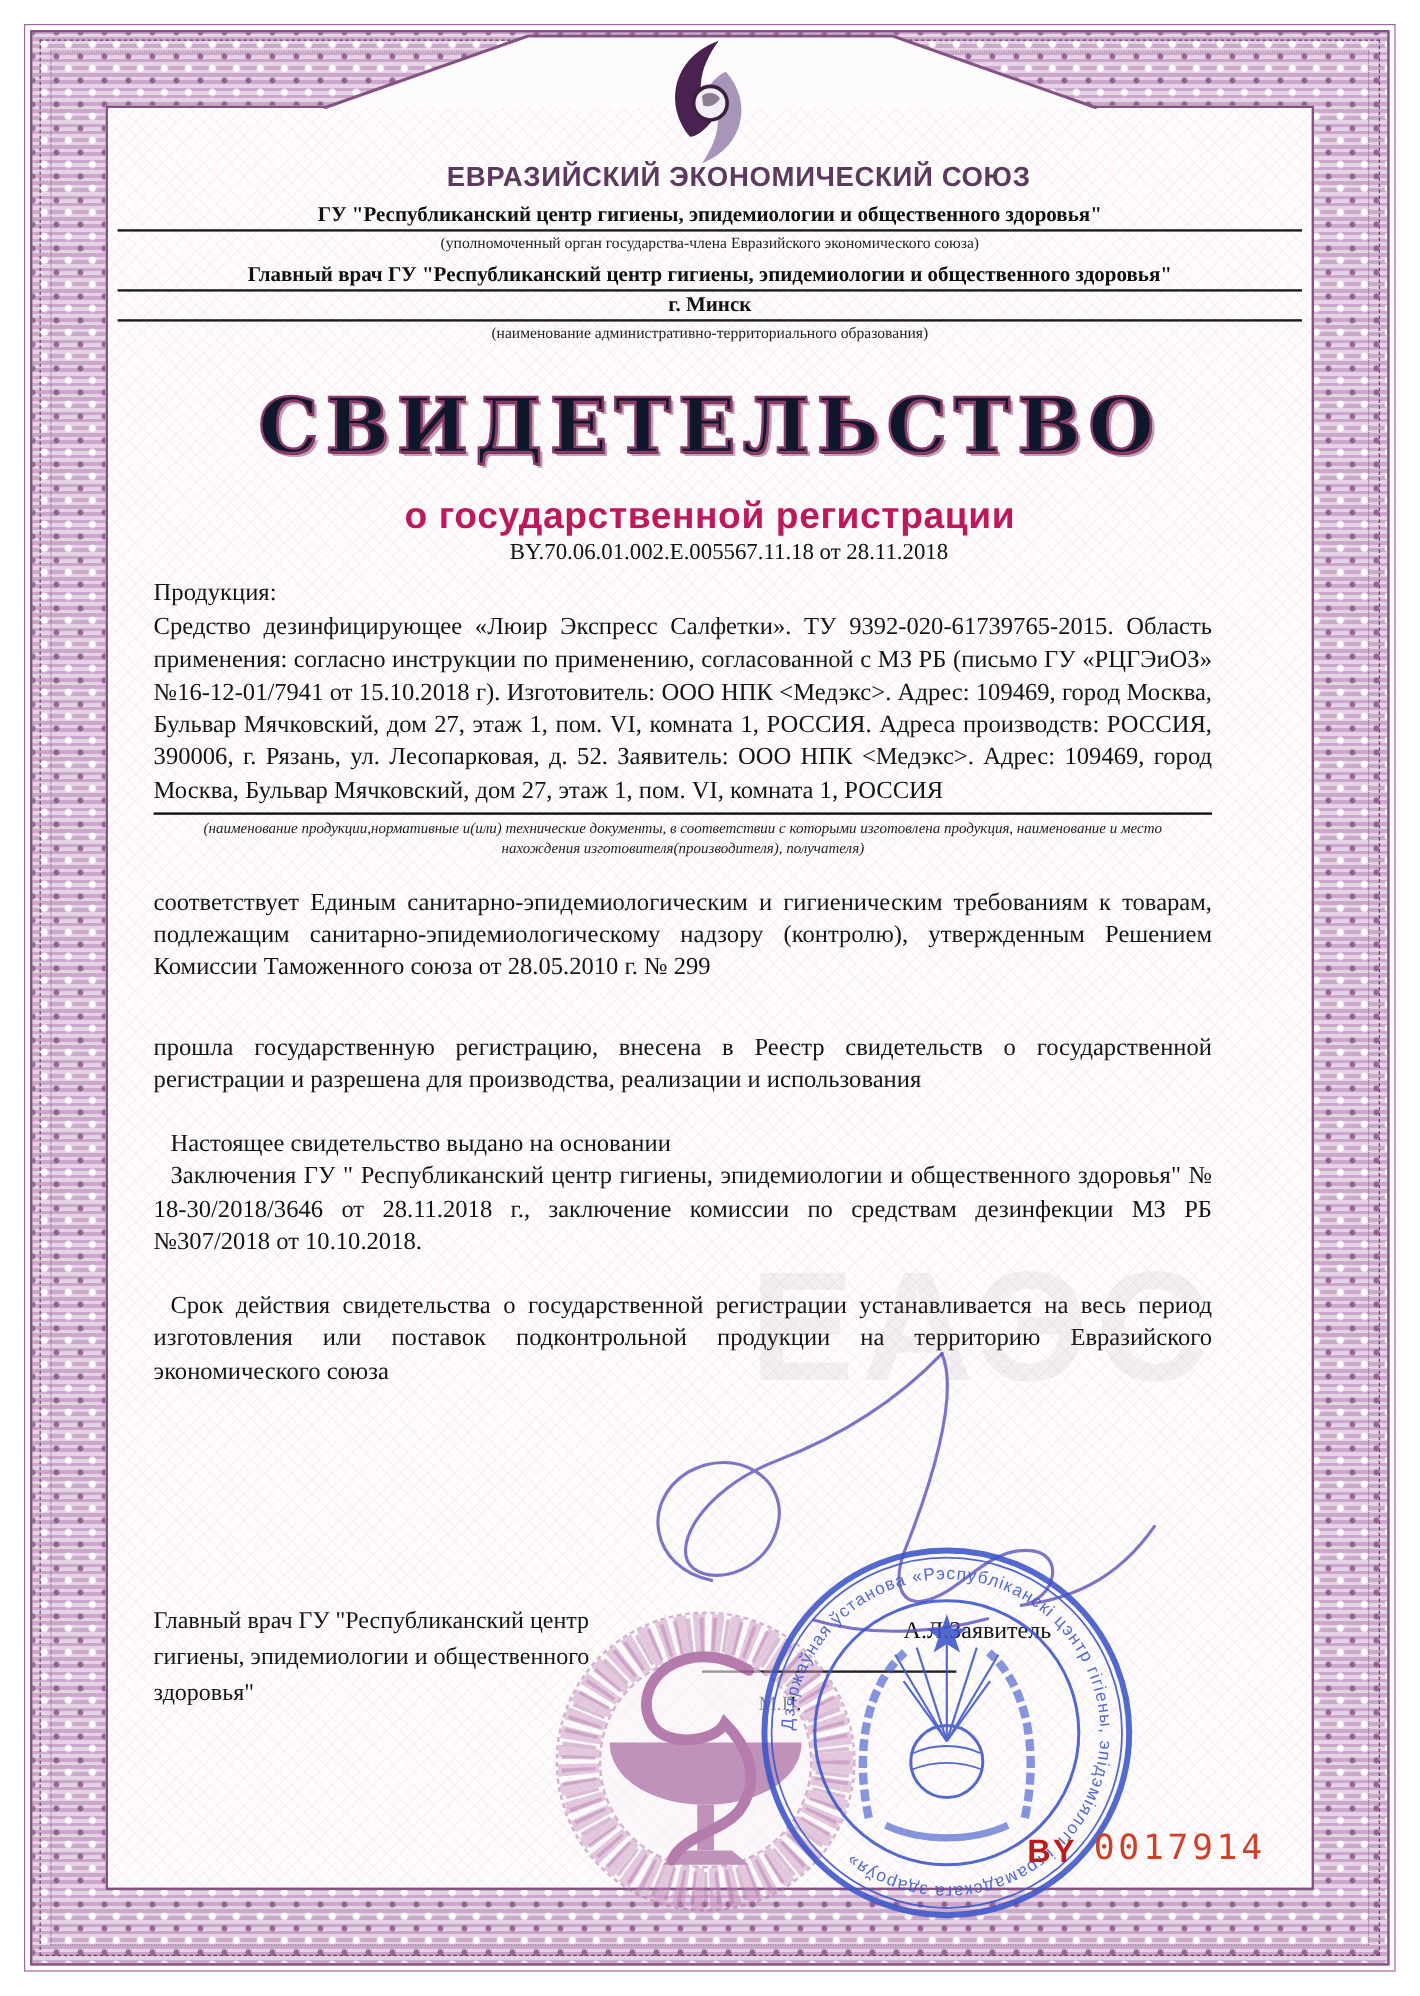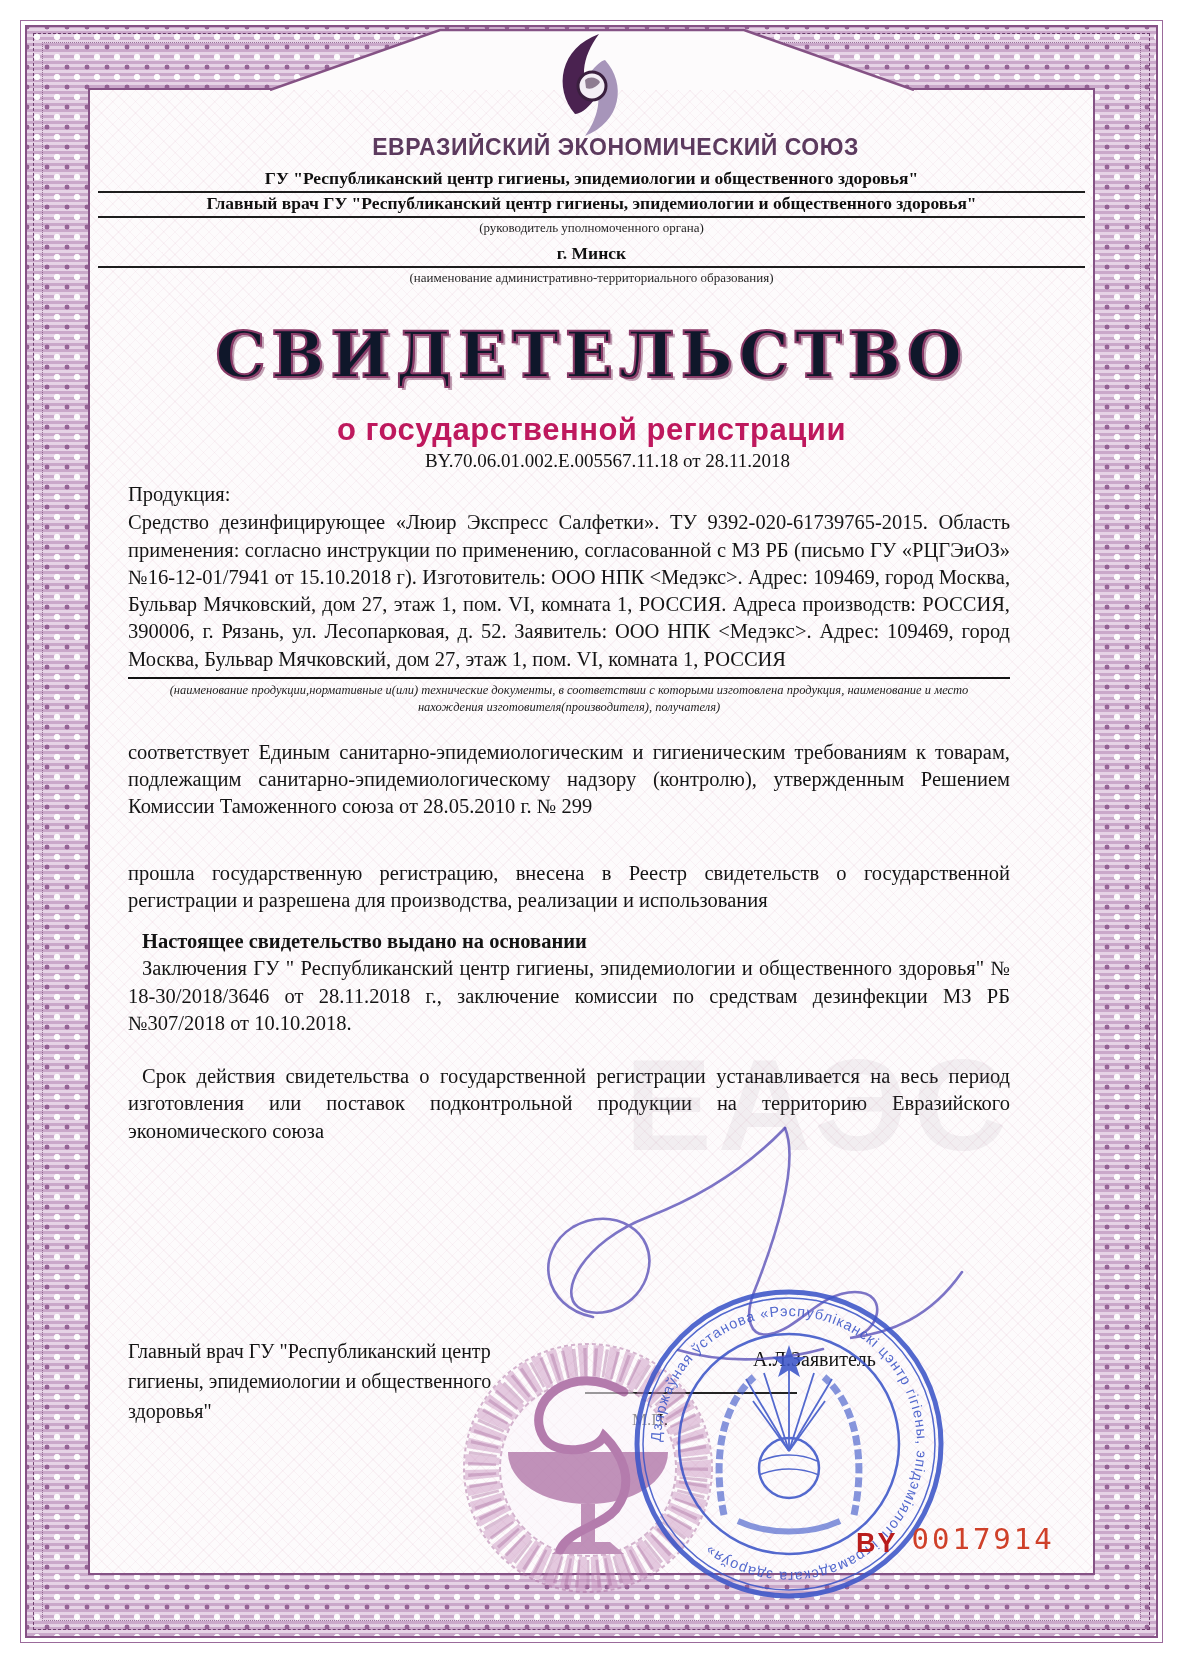--- a/index.html
+++ b/index.html
@@ -65,21 +65,21 @@
   .body-block { position:absolute; top:481px; left:128px; width:882px; font-size:20.5px; line-height:1.33; }
   .product-label { margin:0 0 1px 0; }
   .product-text { text-align:justify; border-bottom:2px solid #121212; padding-bottom:4px; }
   .product-caption {
     font-style:italic; font-size:12.5px; line-height:1.4; text-align:center;
     margin-top:3px; color:#1c1c1c; padding:0 10px;
   }
   .para { text-align:justify; }
   .p-compliance { margin-top:22px; }
   .p-registration { margin-top:39px; }
-  .p-basis-intro { margin-top:14px; text-indent:14px; text-align:left;font-weight:bold; }
+  .p-basis-intro { margin-top:26px; text-indent:14px; text-align:left; }
   .p-basis { text-indent:14px; }
   .p-validity { margin-top:26px; text-indent:14px; }
   .watermark {
     position:absolute; left:625px; top:1030px; z-index:3;
     font-family:"Liberation Sans", sans-serif; font-weight:bold;
     font-size:130px; letter-spacing:6px; color:rgba(110,90,120,.08);
   }
   
   .signer-title { position:absolute; left:128px; top:1336px; width:408px; font-size:20px; line-height:1.5; }
   .signer-name  { position:absolute; left:753px; top:1348px; font-size:20px; }
@@ -116,22 +116,22 @@
       <path d="M42,84 C20,58 27,18 66,4 C48,28 46,52 61,70 C54,79 47,84 42,84 Z" fill="#4a2250"></path>
       <path d="M72,30 C94,54 88,92 52,106 C68,84 70,60 57,43 C63,35 68,31 72,30 Z" fill="#a795ba"></path>
       <circle cx="59" cy="56" r="14" fill="#f3eef5" stroke="#3a1f3e" stroke-width="3"></circle>
       <path d="M52,50 C56,46 64,47 67,52 C64,57 58,60 53,58 Z" fill="#3a1f3e" opacity=".55"></path>
     </svg>
 
     <div class="union-title">ЕВРАЗИЙСКИЙ ЭКОНОМИЧЕСКИЙ СОЮЗ</div>
 
     <div class="fields">
       <div class="field-value">ГУ "Республиканский центр гигиены, эпидемиологии и общественного здоровья"</div>
+      <div class="field-caption">(уполномоченный орган государства-члена Евразийского экономического союза)</div>
       <div class="field-value">Главный врач ГУ "Республиканский центр гигиены, эпидемиологии и общественного здоровья"</div>
-      <div class="field-caption">(руководитель уполномоченного органа)</div>
       <div class="field-value">г. Минск</div>
       <div class="field-caption">(наименование административно-территориального образования)</div>
     </div>
 
     <div class="cert-title">СВИДЕТЕЛЬСТВО</div>
     <div class="cert-subtitle">о государственной регистрации</div>
     <div class="cert-number">BY.70.06.01.002.E.005567.11.18 от 28.11.2018</div>
 
     <div class="body-block">
       <div class="product-label">Продукция:</div>

